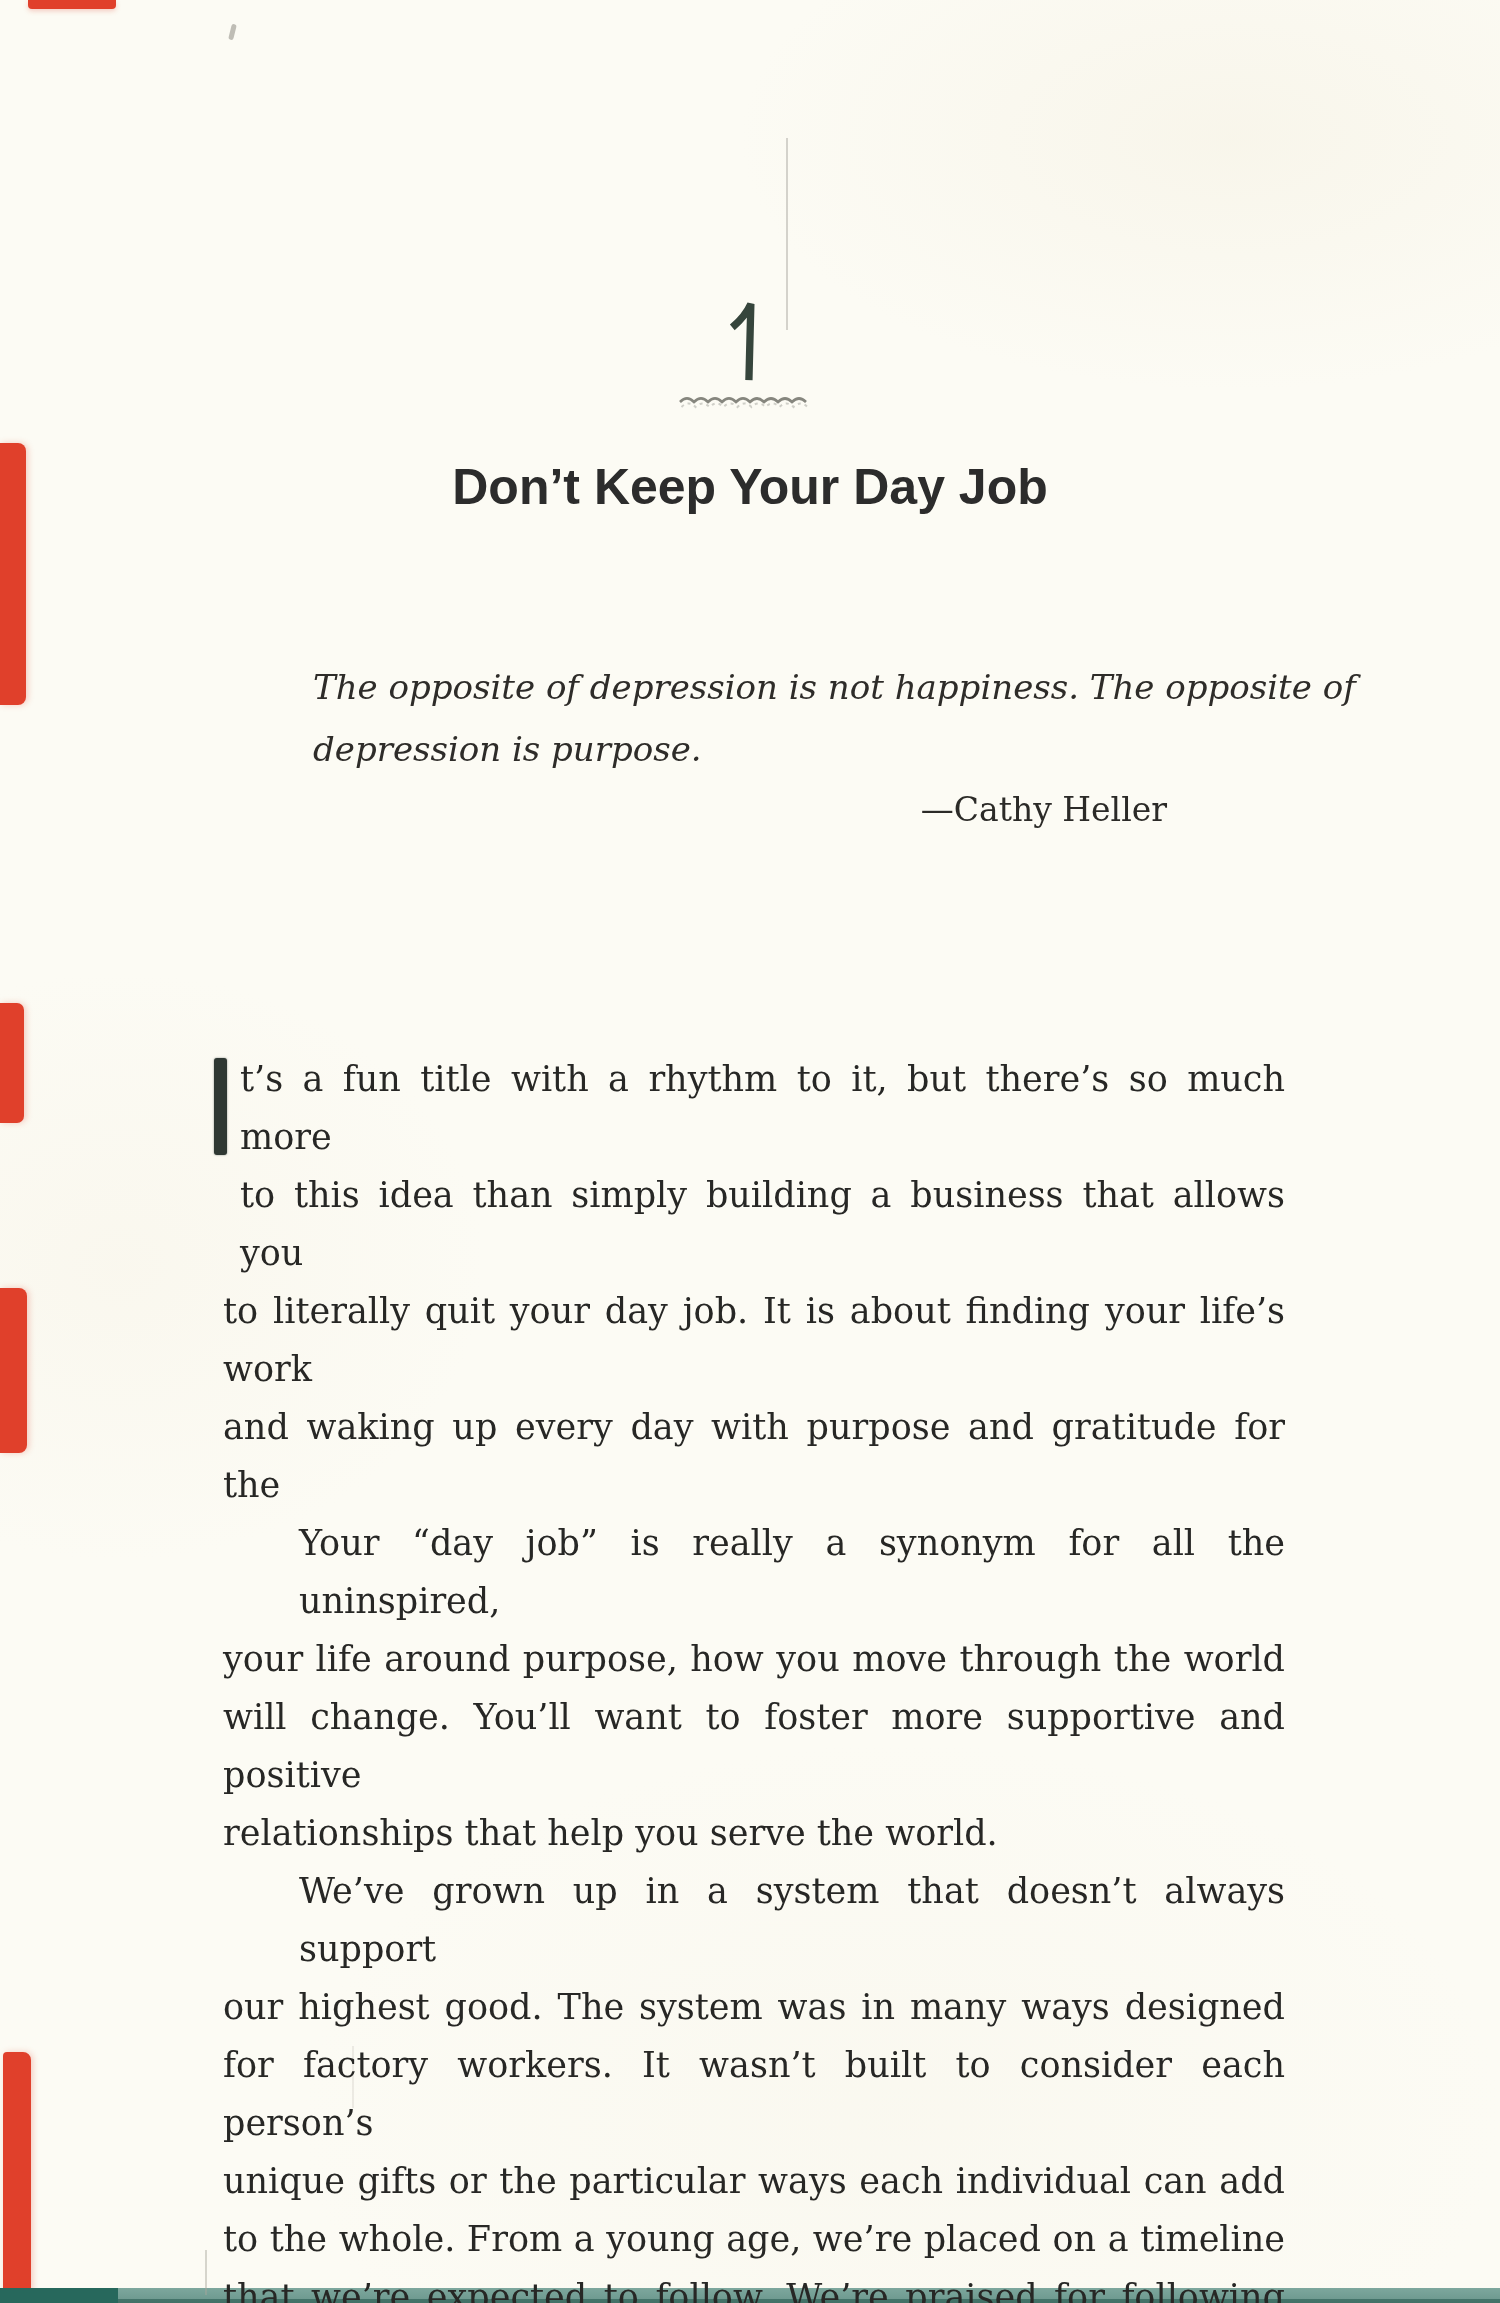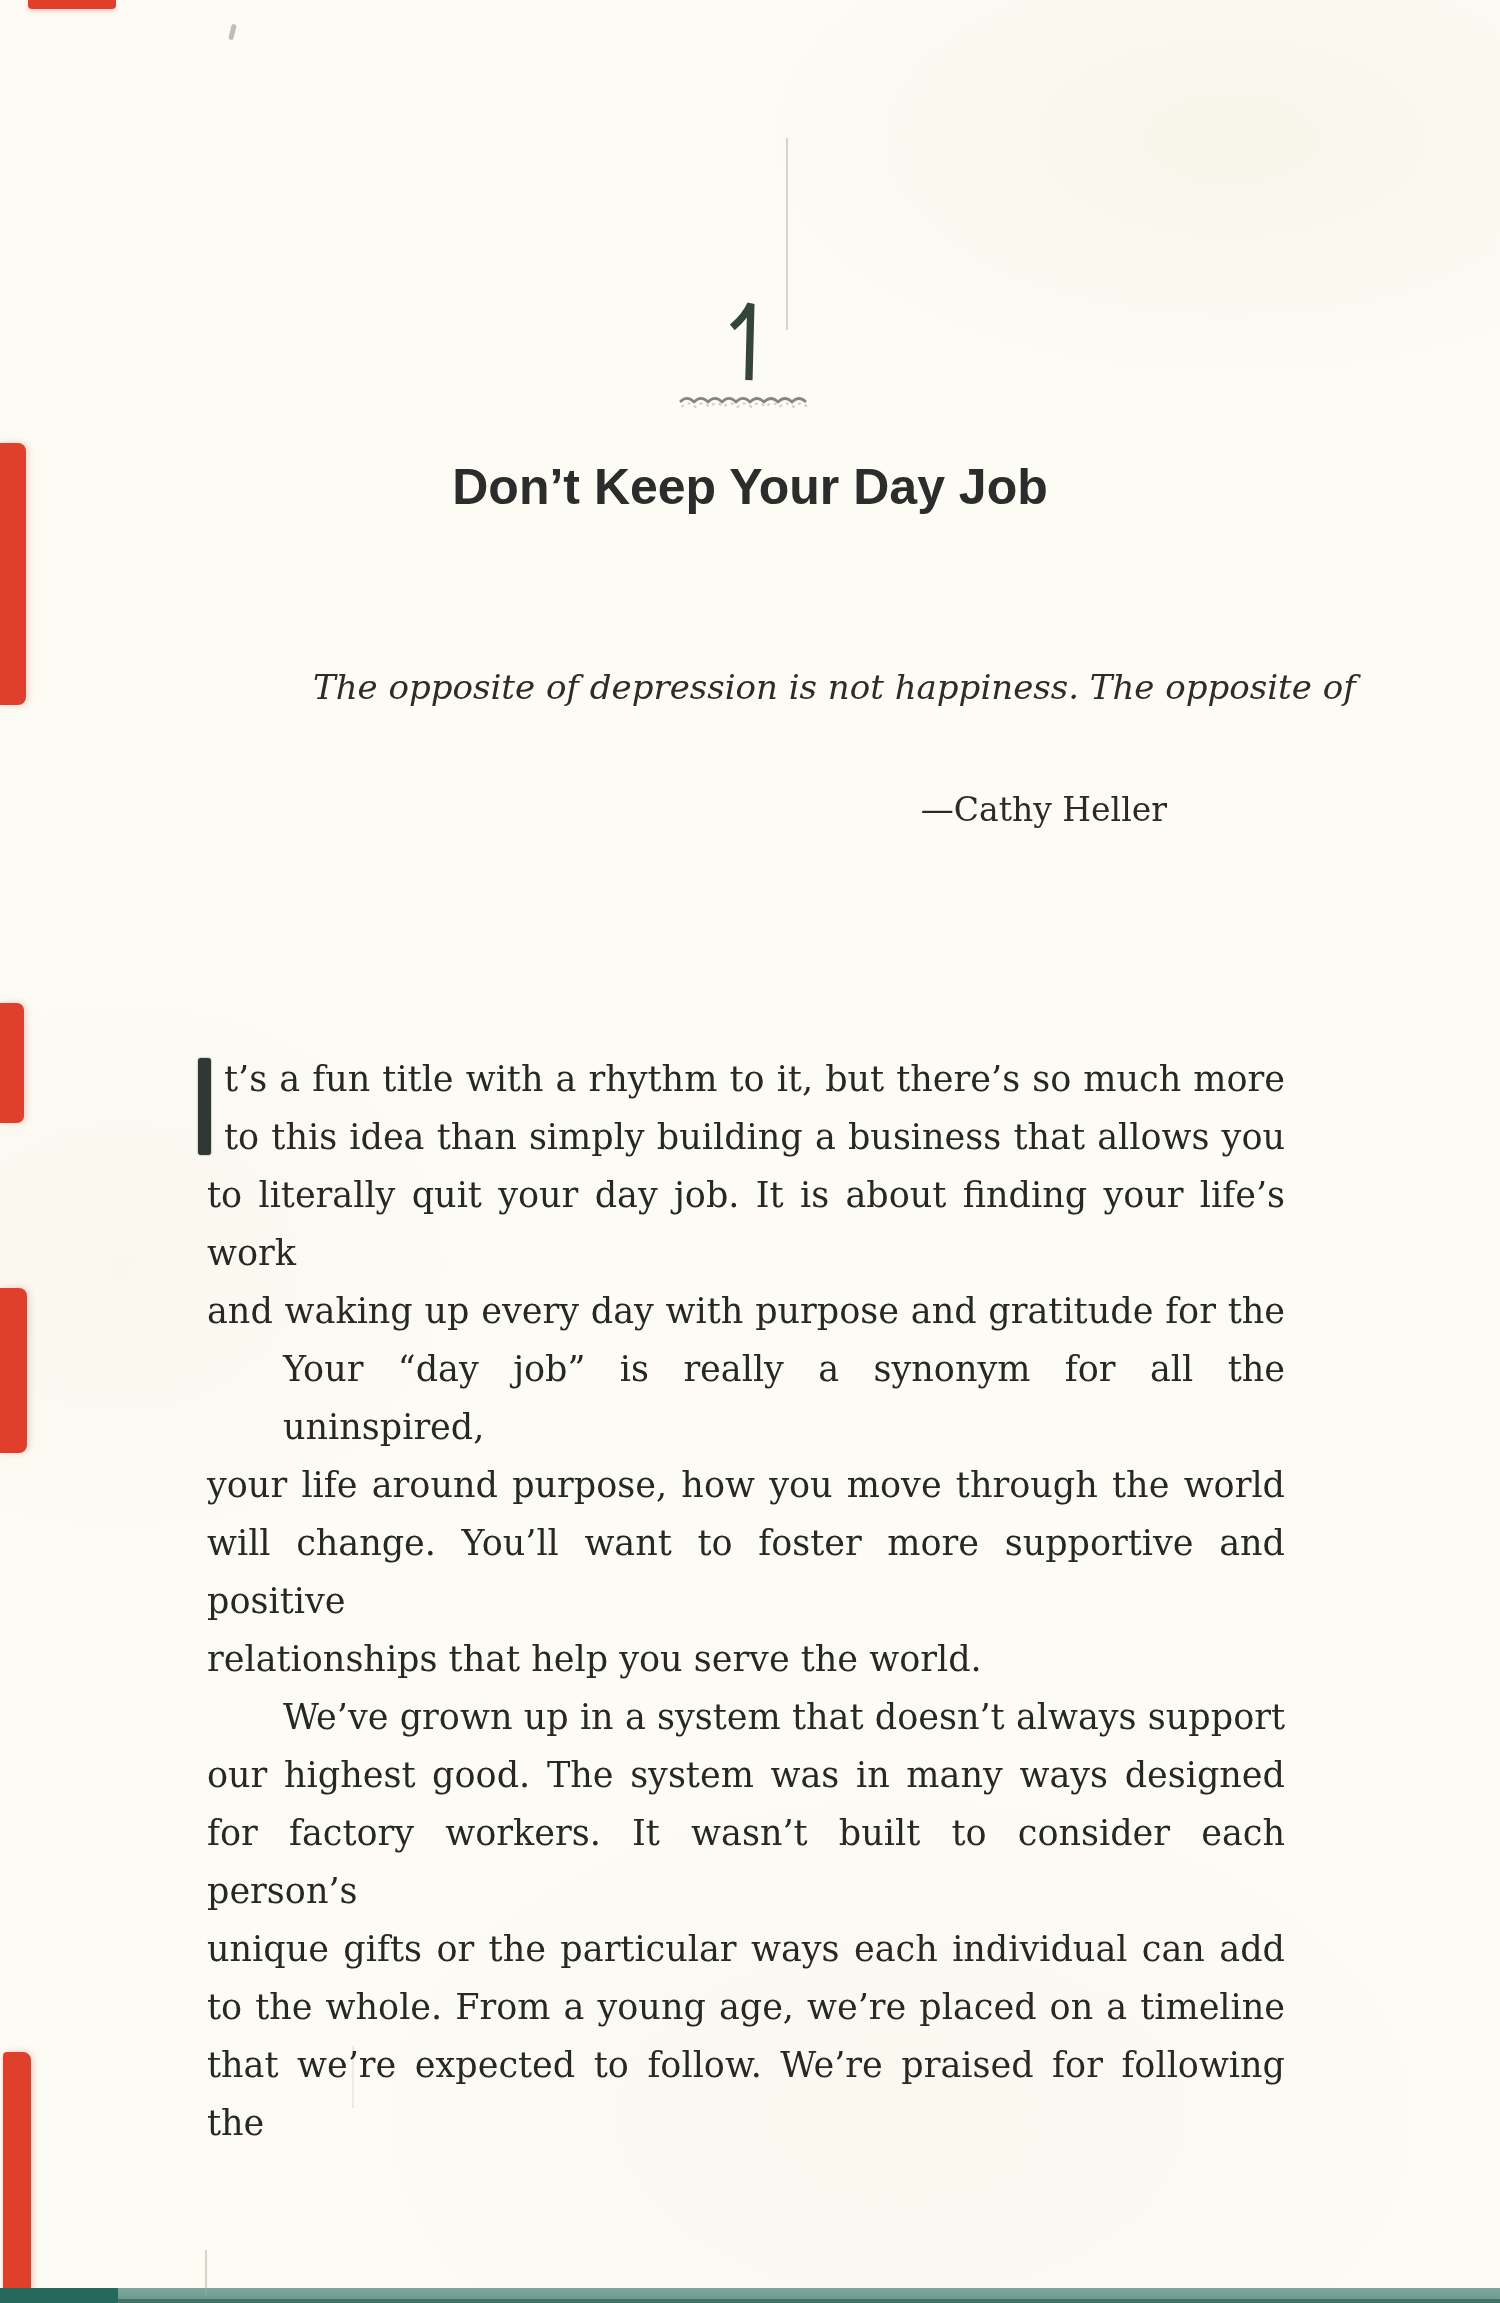--- a/index.html
+++ b/index.html
@@ -68,21 +68,21 @@
 
   
   .body-block{position:absolute;left:207px;top:1050px;width:1078px;color:#272725;}
   .bline{
     font-family:"DejaVu Serif", serif;
     font-size:35px;line-height:58px;
     text-align:justify;
   }
   .jl{text-align-last:justify;}
   .ll{text-align-last:left;}
-  .para{position:relative;}
+  .para{position:relative;margin-left:16px;}
   .pad{padding-left:17px;}
   .ind{padding-left:76px;}
   .dropcap{
     position:absolute;left:-9px;top:8px;width:13px;height:97px;
     background:#2f3833;border-radius:3px;font-size:0;color:transparent;
     box-shadow:0 0 2px rgba(47,56,51,.6);
   }
 </style>
 </head>
 <body>
@@ -112,20 +112,21 @@
 
   <svg class="wavy" viewBox="0 0 134 18" aria-hidden="true">
     <path d="M2 8 Q9 1 16 8 Q23 1 30 8 Q37 1 44 8 Q51 1 58 8 Q65 1 72 8 Q79 1 86 8 Q93 1 100 8 Q107 1 114 8 Q121 1 128 8" fill="none" stroke="#86867e" stroke-width="2.6"></path>
     <path d="M2 8 Q9 1 16 8 Q23 1 30 8 Q37 1 44 8 Q51 1 58 8 Q65 1 72 8 Q79 1 86 8 Q93 1 100 8 Q107 1 114 8 Q121 1 128 8" fill="none" stroke="#9a9a92" stroke-width="2" stroke-dasharray="3 4" transform="translate(1.5,5)" opacity="0.45"></path>
   </svg>
 
   <h1 class="title">Don’t Keep Your Day Job</h1>
 
   <div class="epigraph">
     <div class="ep-line">The opposite of depression is not happiness. The opposite of</div>
+    <div class="ep-line">depression is purpose.</div>
   </div>
   <div class="attribution">—Cathy Heller</div>
 
   <div class="body-block">
 
     <div class="para">
       <div class="dropcap">I</div>
       <div class="bline jl pad">t’s a fun title with a rhythm to it, but there’s so much more</div>
       <div class="bline jl pad">to this idea than simply building a business that allows you</div>
       <div class="bline jl">to literally quit your day job. It is about finding your life’s work</div>

